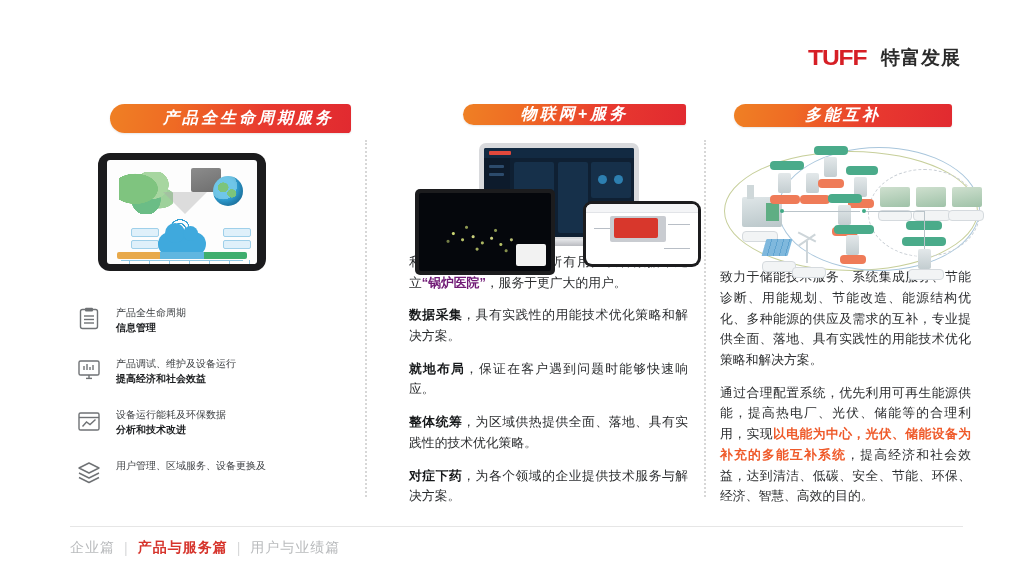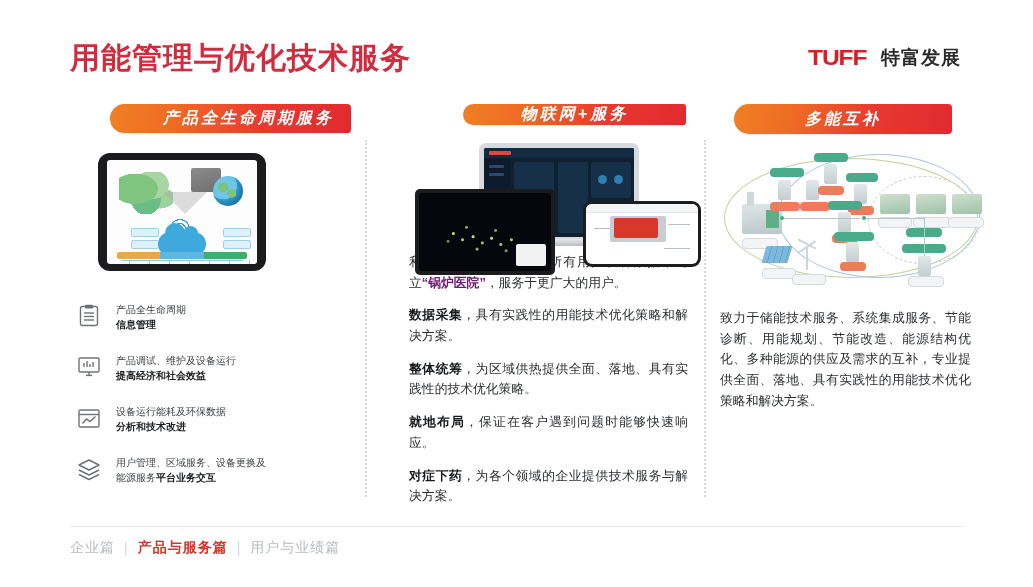--- a/index.html
+++ b/index.html
@@ -270,21 +270,20 @@
   .crumb{color:#b9bbbd;}
   .crumb.active{color:#d6342c;font-weight:bold;}
   .crumb-sep{color:#d8d9da;margin:0 9px;}
   .tagline{font-size:13.5px;color:#c2c4c8;letter-spacing:2px;}
 </style>
 </head>
 <body>
 
 <div class="slide">
 
-  <div class="page-title">用能管理与优化技术服务</div>
 
   <div class="logo">
     <span class="logo-mark">TUFF</span>
     <span class="logo-cn">特富发展</span>
   </div>
 
   <div class="columns">
 
     <div class="col col-1">
       <div class="banner banner-1">产品全生命周期服务</div>
@@ -384,21 +383,20 @@
         <div class="feature">
           <div class="f-icon">
             <svg width="24" height="23" viewBox="0 0 24 23" fill="none" stroke="currentColor" stroke-width="1.4" stroke-linejoin="round">
               <polygon points="12,2 22,7 12,12 2,7"></polygon>
               <polyline points="2,12 12,17 22,12"></polyline>
               <polyline points="2,16.5 12,21.5 22,16.5"></polyline>
             </svg>
           </div>
           <div class="f-text">
             <div class="l1">用户管理、区域服务、设备更换及</div>
-            <div class="l2"><span class="norm">能源服务</span><span>平台业务交互</span></div>
           </div>
         </div>
       </div>
     </div>
 
     <div class="divider"></div>
 
     <div class="col col-2">
       <div class="banner banner-2">物联网+服务</div>
 
@@ -435,22 +433,22 @@
               <div class="ph-line" style="right:8px;top:20px;width:22px"></div>
               <div class="ph-line" style="right:8px;top:44px;width:26px"></div>
             </div>
           </div>
         </div>
       </div>
 
       <div class="body-2">
         <p class="para">利用物联网采集区域内所有用户设备数据，建立<span class="red">“锅炉医院”</span>，服务于更广大的用户。</p>
         <p class="para"><span class="b">数据采集</span><span>，具有实践性的用能技术优化策略和解决方案。</span></p>
+        <p class="para"><span class="b">就地布局</span><span>，保证在客户遇到问题时能够快速响应。</span></p>
         <p class="para"><span class="b">整体统筹</span><span>，为区域供热提供全面、落地、具有实践性的技术优化策略。</span></p>
-        <p class="para"><span class="b">就地布局</span><span>，保证在客户遇到问题时能够快速响应。</span></p>
         <p class="para"><span class="b">对症下药</span><span>，为各个领域的企业提供技术服务与解决方案。</span></p>
       </div>
     </div>
 
     <div class="divider"></div>
 
     <div class="col col-3">
       <div class="banner banner-3">多能互补</div>
 
       <div class="art">
@@ -505,20 +503,21 @@
           <div class="link" style="left:62px;top:68px;width:78px"></div>
           <div class="link" style="left:146px;top:68px;width:58px"></div>
           <div class="vlink" style="left:204px;top:68px;height:38px"></div>
           <div class="gdot" style="left:60px;top:66px"></div>
           <div class="gdot" style="left:142px;top:66px"></div>
         </div>
       </div>
 
       <div class="body-3">
         <p class="para ind"><span>致力于储能技术服务、系统集成服务、节能诊断、用能规划、节能改造、能源结构优化、多种能源的供应及需求的互补，专业提供全面、落地、具有实践性的用能技术优化策略和解决方案。</span></p>
+        <p class="para ind"><span>通过合理配置系统，优先利用可再生能源供能，提高热电厂、光伏、储能等的合理利用，实现</span><span class="hl">以电能为中心，光伏、储能设备为补充的多能互补系统</span><span>，提高经济和社会效益，达到清洁、低碳、安全、节能、环保、经济、智慧、高效的目的。</span></p>
       </div>
     </div>
 
   </div>
 
   <div class="footer">
     <div class="crumbs">
       <span class="crumb">企业篇</span>
       <span class="crumb-sep">|</span>
       <span class="crumb active">产品与服务篇</span>

